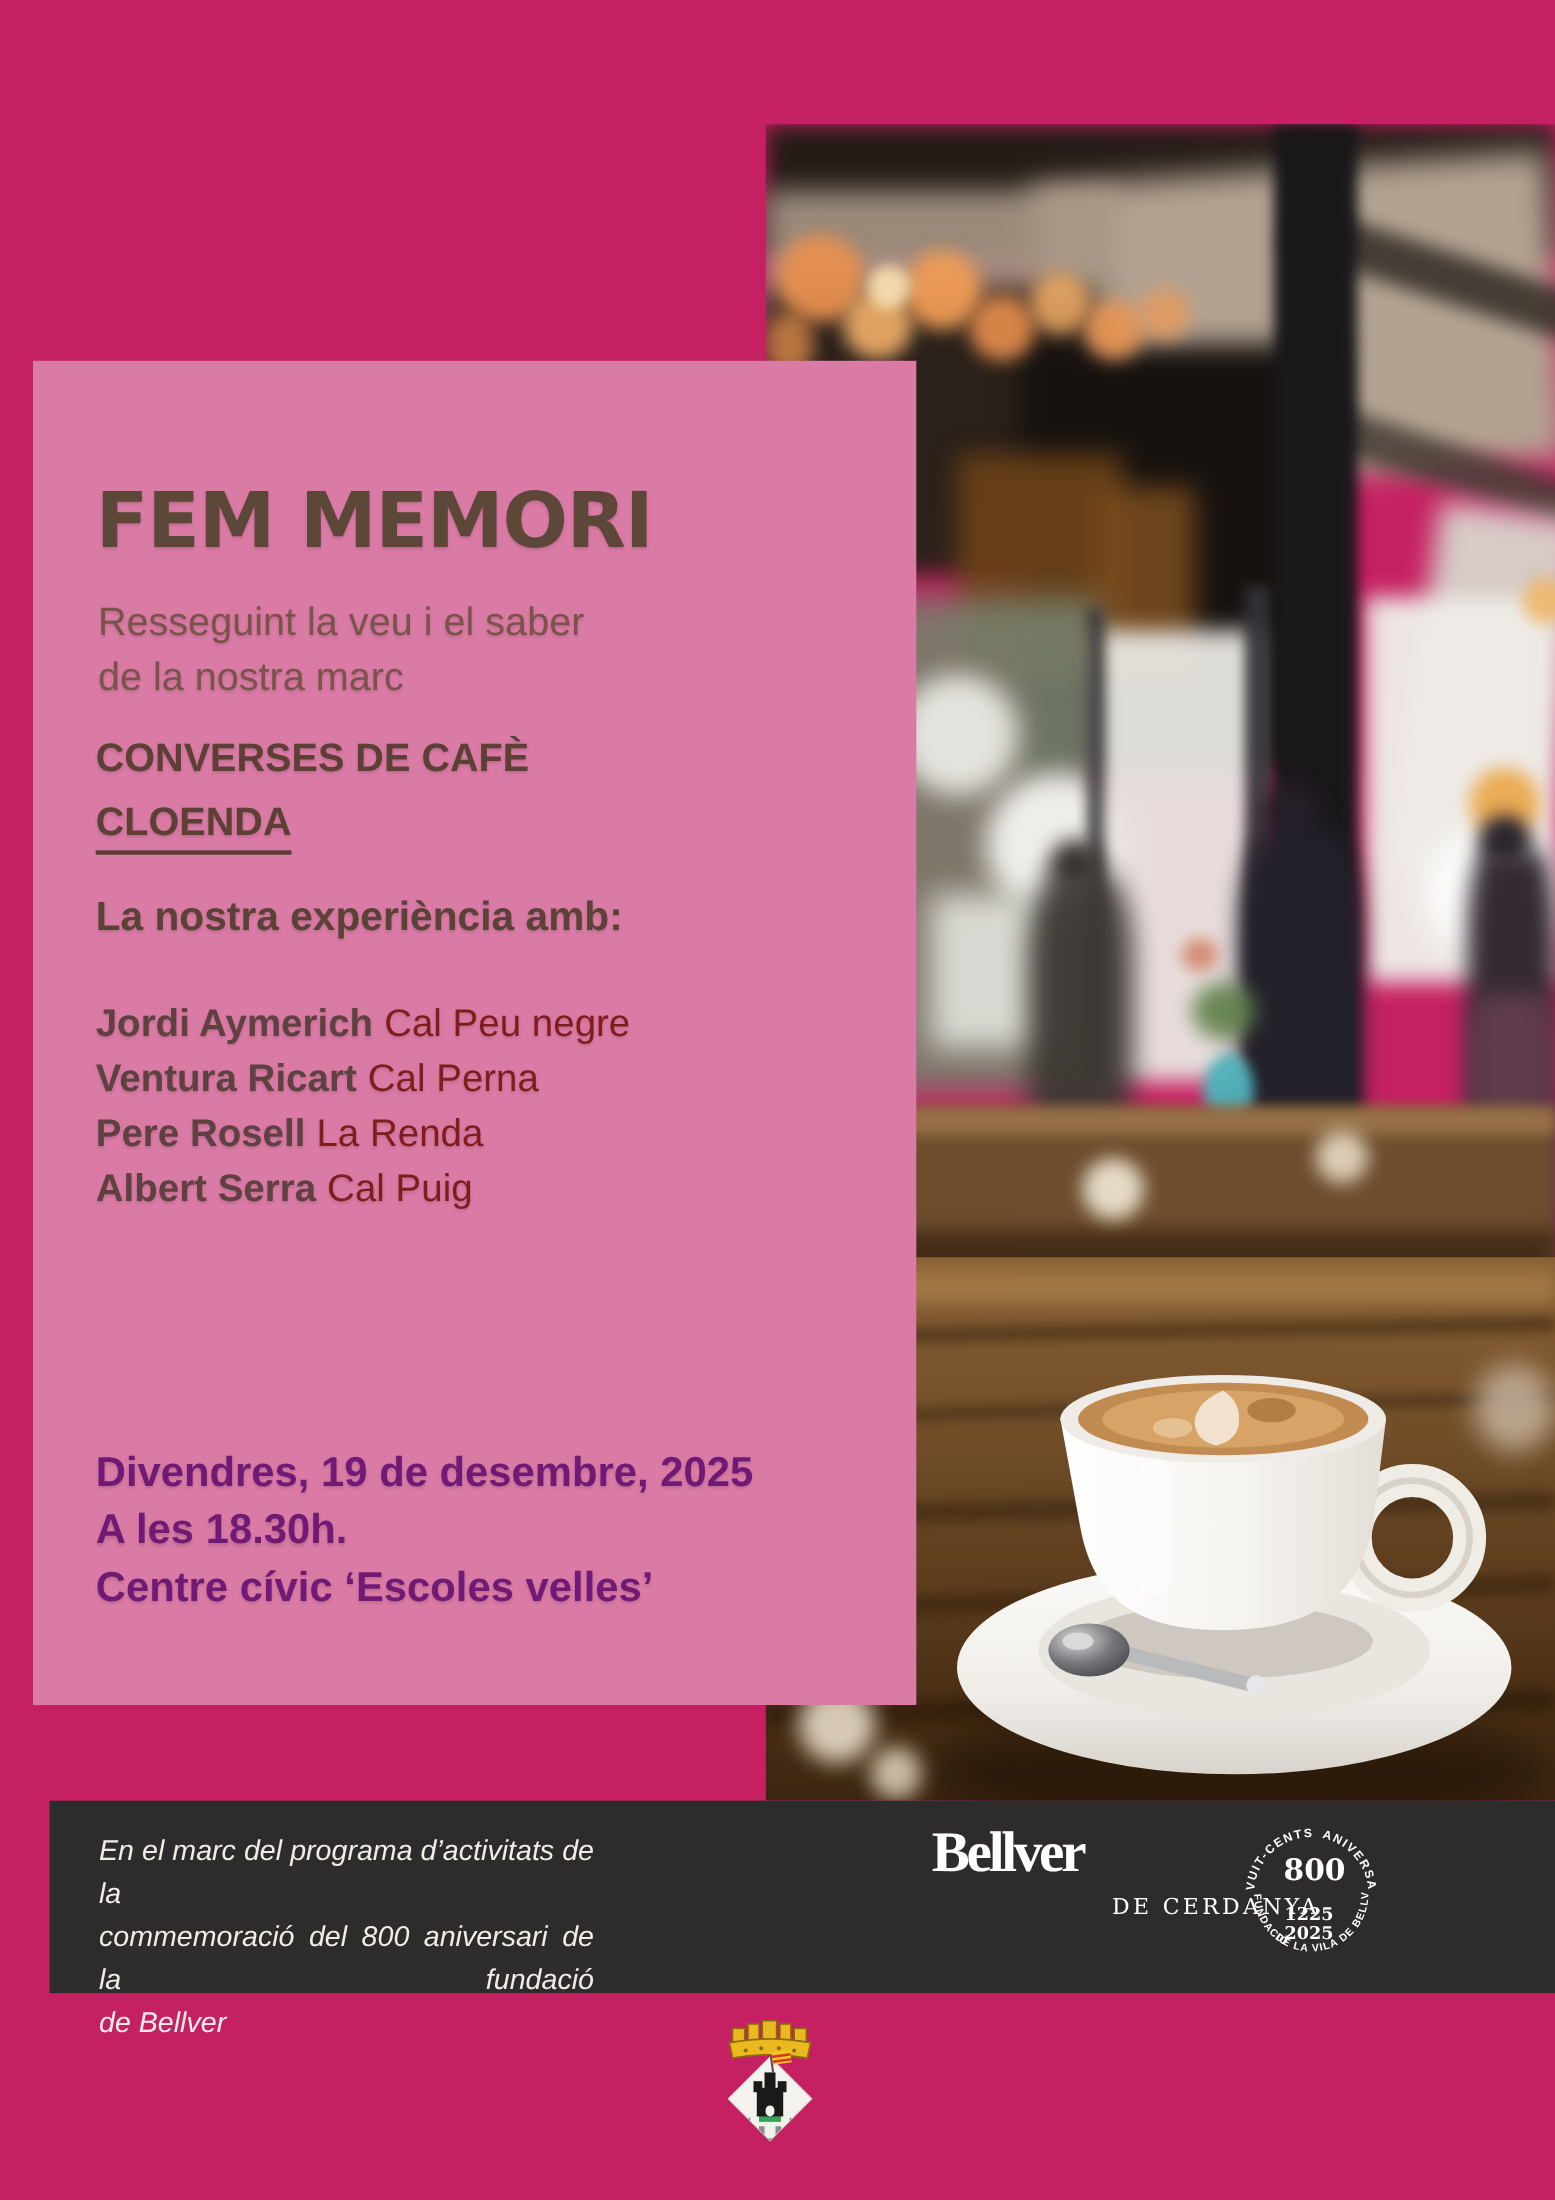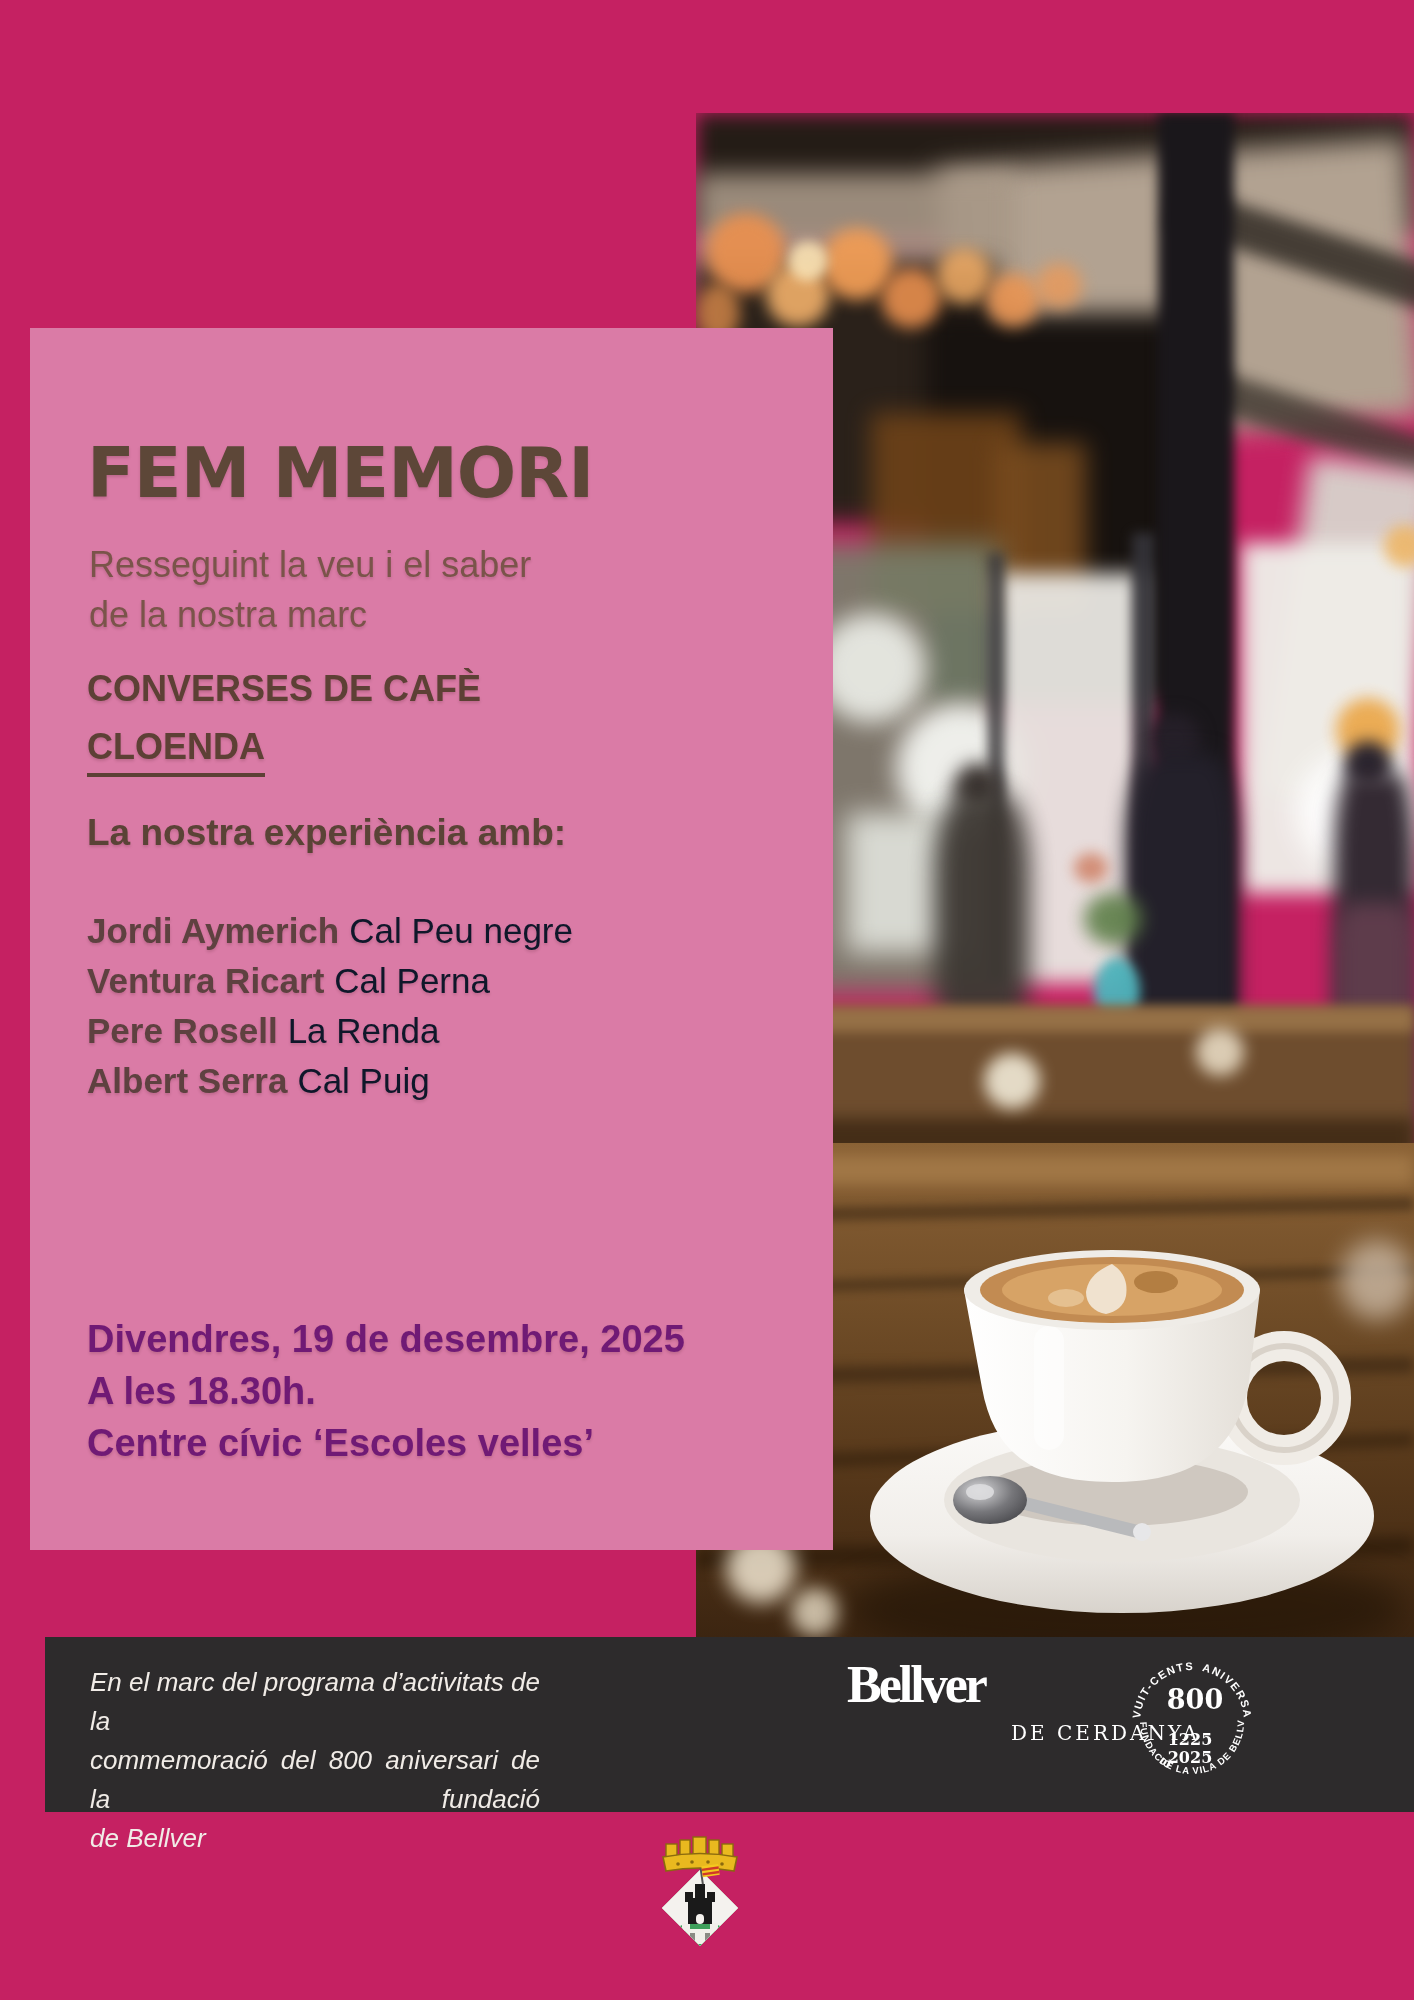--- a/index.html
+++ b/index.html
@@ -28,21 +28,21 @@
   .panel *{text-shadow:0 2px 3px rgba(60,20,30,.18);}
   .p-title{position:absolute;left:57px;top:104px;font-size:70px;font-weight:700;
     letter-spacing:-1px;color:#5d4738;font-family:"DejaVu Sans", sans-serif;}
   .p-sub{position:absolute;left:59px;top:212px;font-size:36px;line-height:50px;color:#7a544a;}
   .p-program{position:absolute;left:57px;top:340px;font-size:36px;font-weight:700;color:#5d4035;}
   .p-cloenda{position:absolute;left:57px;top:398px;font-size:36px;font-weight:700;color:#5d4035;
     border-bottom:4px solid #5d4035;padding-bottom:5px;}
   .p-lead{position:absolute;left:57px;top:484px;font-size:37px;font-weight:700;color:#5a4336;}
   .p-speakers{position:absolute;left:57px;top:578px;font-size:35px;line-height:50px;}
   .sp-name{font-weight:700;color:#5e4140;margin-right:10px;}
-  .sp-house{color:#0f172a;}
+  .sp-house{color:#7f1d1d;}
   .p-datetime{position:absolute;left:57px;top:985px;font-size:38px;font-weight:700;
     line-height:52px;color:#701a75;}
   
   .footer-bar{
     position:absolute;left:45px;top:1637px;width:1369px;height:175px;
     background:#2d2b2c;z-index:6;
   }
   .f-note{position:absolute;left:45px;top:26px;width:450px;
     font-size:26px;line-height:39px;font-style:italic;color:#f1ece7;}
   .f-note .just{text-align:justify;text-align-last:justify;}

